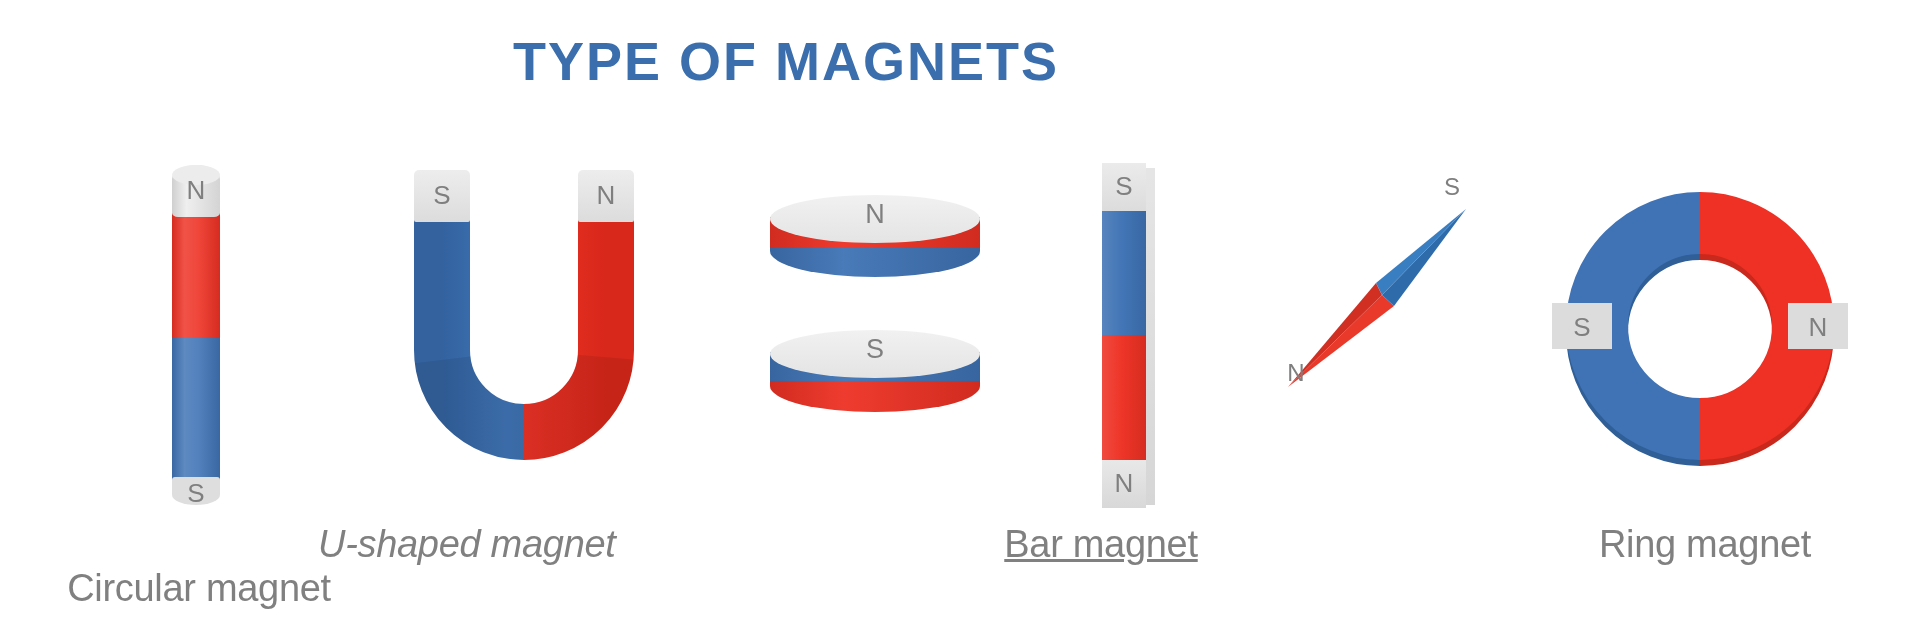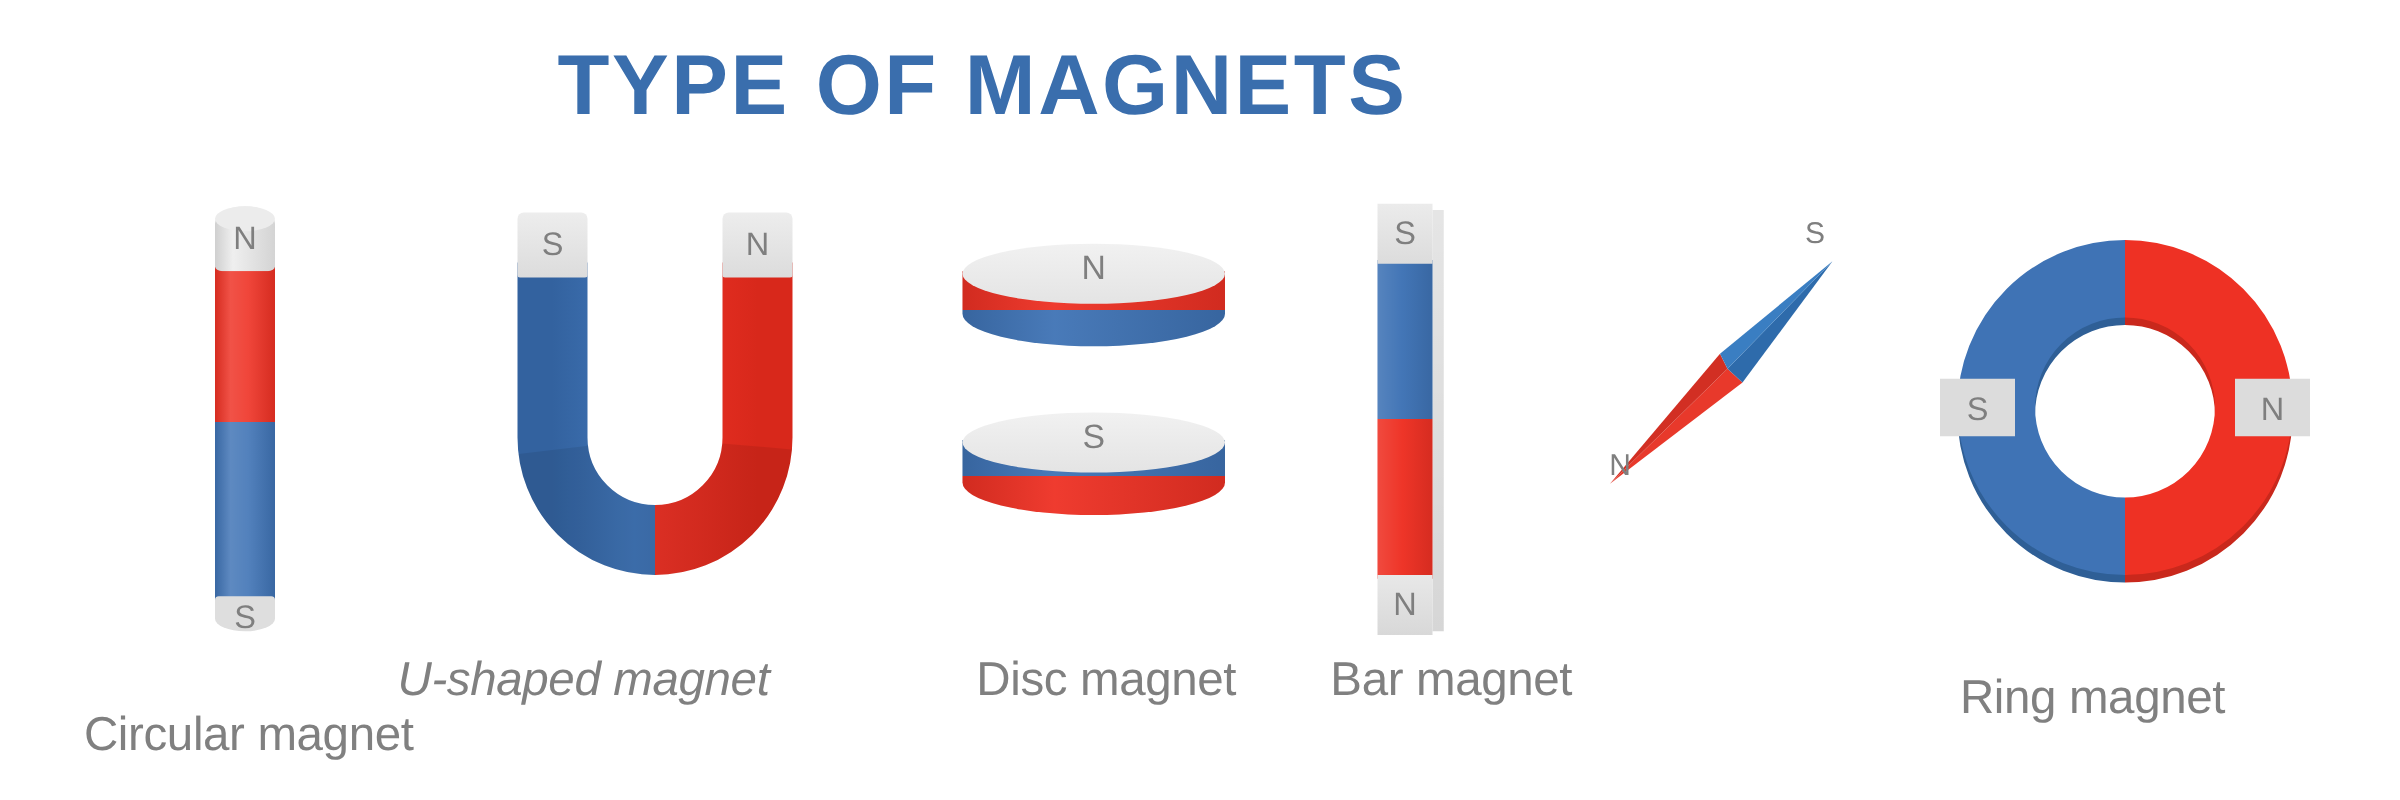--- a/index.html
+++ b/index.html
@@ -20,21 +20,21 @@
   }
 
   
   #title {
     position: absolute;
     top: 34px;
     left: 0;
     width: 1572px;
     text-align: center;
     font-family: "Liberation Sans Narrow", "Liberation Sans", sans-serif;
-    font-size: 68px;
+    font-size: 54px;
     font-weight: bold;
     letter-spacing: 2px;
     color: #3a6ead;
     line-height: 1.0;
     white-space: nowrap;
   }
 
   
   .caption {
     position: absolute;
@@ -174,21 +174,21 @@
   #bar-cap-bottom {
     position: absolute; left: 6px; top: 297px; width: 44px; height: 48px;
     background: linear-gradient(to bottom, #e8e8e8, #d8d8d8);
   }
   #bar-side {
     position: absolute; left: 50px; top: 5px; width: 9px; height: 337px;
     background: linear-gradient(to bottom, rgba(0,0,0,0.10), rgba(0,0,0,0.16));
   }
   #bar-letter-s { left: 6px; top: 10px; width: 44px; }
   #bar-letter-n { left: 6px; top: 307px; width: 44px; }
-  #caption-bar { left: 1016px; width: 290px; }
+  #caption-bar { left: 956px; width: 290px; text-decoration: underline; }
 
   
   #fig-needle { left: 1270px; top: 175px; width: 230px; height: 230px; }
   #needle-svg { position: absolute; left: 0; top: 0; }
   #needle-letter-s { left: 162px; top: 0px; width: 40px; font-size: 24px; }
   #needle-letter-n { left: 6px; top: 186px; width: 40px; font-size: 24px; }
   #caption-needle { left: 1250px; width: 300px; }
 
   
   #fig-ring { left: 1560px; top: 185px; width: 300px; height: 290px; }
@@ -196,21 +196,21 @@
   #ring-tab-left {
     position: absolute; left: -8px; top: 118px;
     width: 60px; height: 46px; background: #dcdcdc;
   }
   #ring-tab-right {
     position: absolute; left: 228px; top: 118px;
     width: 60px; height: 46px; background: #dcdcdc;
   }
   #ring-letter-s { left: -8px; top: 129px; width: 60px; }
   #ring-letter-n { left: 228px; top: 129px; width: 60px; }
-  #caption-ring { left: 1514px; width: 320px; margin-top: 14px; }
+  #caption-ring { left: 1545px; width: 320px; }
 </style>
 </head>
 <body>
 
 <div id="poster">
 
   <div id="title">TYPE OF MAGNETS</div>
 
   <div class="fig" id="fig-circular">
     <div id="cyl-body"></div>
@@ -263,21 +263,20 @@
       <div class="disc-top"></div>
       <div class="pole-letter disc-letter">N</div>
     </div>
     <div class="disc" id="disc-b">
       <div class="disc-side"></div>
       <div class="disc-shade"></div>
       <div class="disc-top"></div>
       <div class="pole-letter disc-letter">S</div>
     </div>
   </div>
-  <div class="caption" id="caption-disc">Disc magnet</div>
 
   <div class="fig" id="fig-bar">
     <div id="bar-side"></div>
     <div id="bar-body"></div>
     <div id="bar-body-shade"></div>
     <div id="bar-cap-top"></div>
     <div id="bar-cap-bottom"></div>
     <div class="pole-letter" id="bar-letter-s">S</div>
     <div class="pole-letter" id="bar-letter-n">N</div>
   </div>

